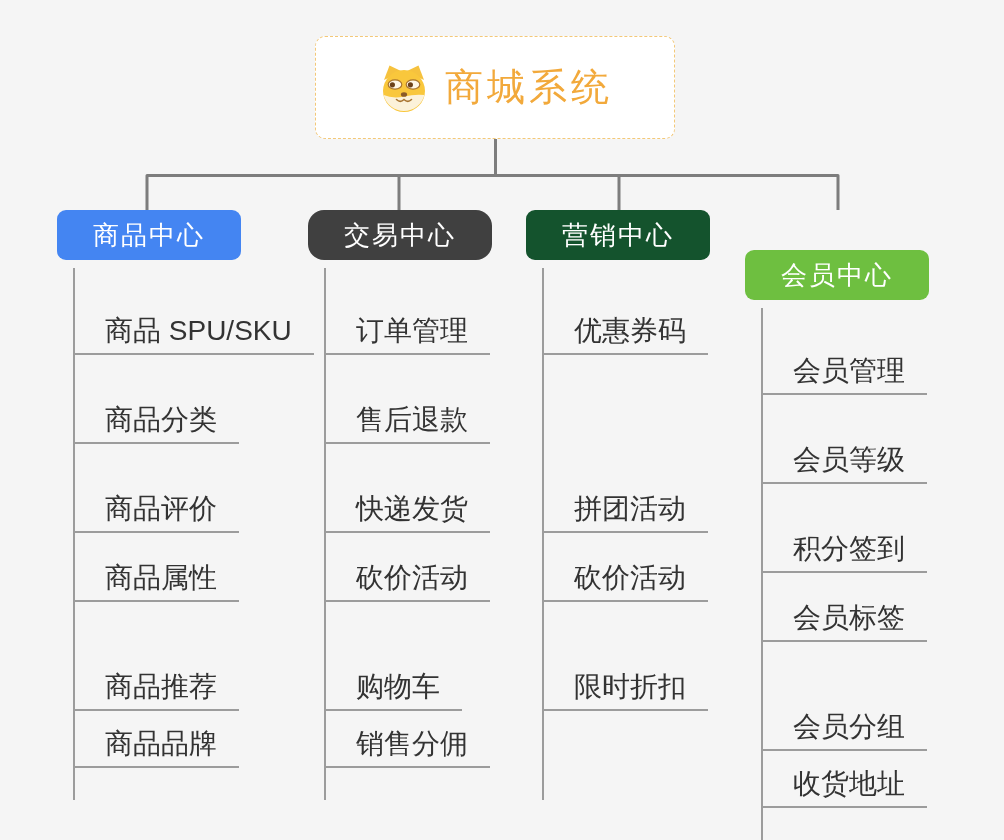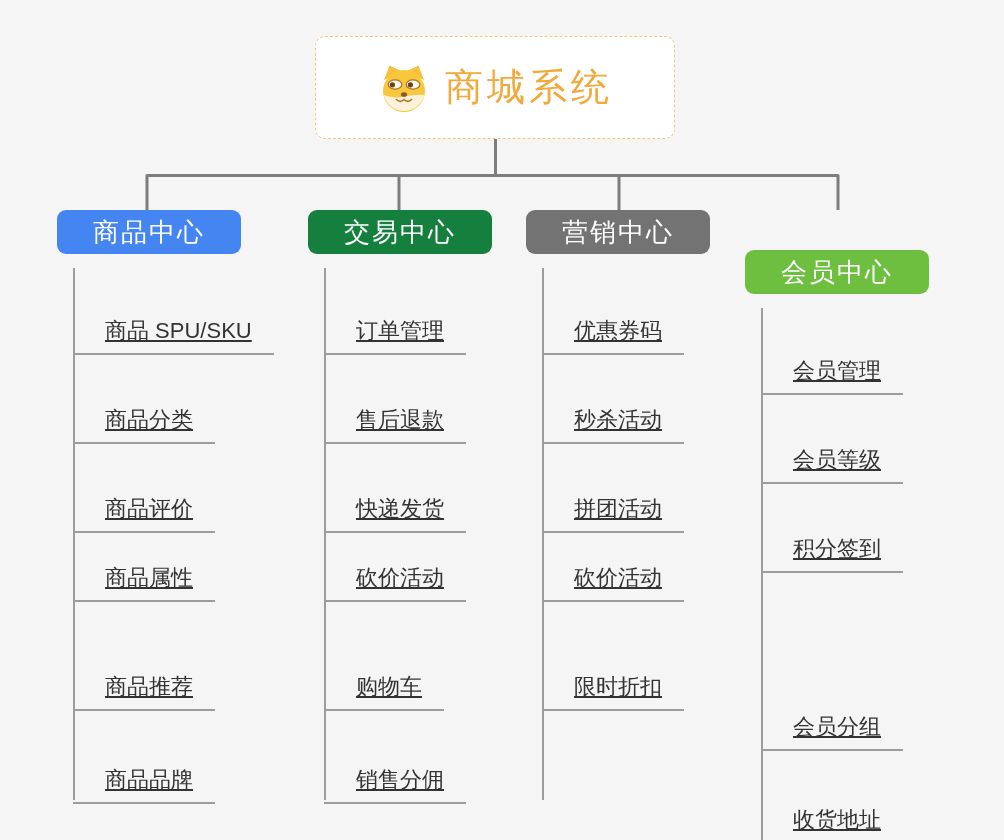--- a/index.html
+++ b/index.html
@@ -36,53 +36,52 @@
     color:#f2a93b;
     white-space:nowrap;
   }
   
   .branch{
     position:absolute;top:210px;
     width:184px;height:600px;
   }
   .branch-header{
     position:absolute;left:0;top:0;
-    width:184px;height:44px;
+    width:184px;height:50px;
     border-radius:9px;
     color:#ffffff;
     font-size:26px;letter-spacing:2px;
     display:flex;align-items:center;justify-content:center;
     cursor:pointer;
     white-space:nowrap;
   }
   .trunk{
     position:absolute;
     left:16px;top:58px;
     width:2px;height:532px;
     background:#9c9c9c;
   }
   .child{
     position:absolute;
     left:16px;
     height:32px;
     line-height:32px;
     padding:0 22px 6px 32px;
     border-bottom:2px solid #9c9c9c;
-    font-size:22px;
+    font-size:28px;
     color:#333333;
     white-space:nowrap;
     cursor:pointer;
-    text-decoration:underline;
   }
   .child.r0{top:105px;}
   .child.r1{top:194px;}
   .child.r2{top:283px;}
   .child.r3{top:352px;}
   .child.r4{top:461px;}
-  .child.r5{top:554px;}
+  .child.r5{top:518px;}
   .b0{left:57px;}
   .b1{left:308px;}
   .b2{left:526px;}
   .b3{left:745px;margin-top:40px;}
 </style>
 </head>
 <body>
 
 <div class="canvas">
 
@@ -116,43 +115,43 @@
     <div class="trunk"></div>
     <div class="child r0">商品 SPU/SKU</div>
     <div class="child r2">商品评价</div>
     <div class="child r1">商品分类</div>
     <div class="child r3">商品属性</div>
     <div class="child r4">商品推荐</div>
     <div class="child r5">商品品牌</div>
   </div>
 
   <div class="branch b1">
-    <div class="branch-header" style="background-color: #15803d;">交易中心</div>
+    <div class="branch-header" style="background-color: #404040; border-radius: 16px;">交易中心</div>
     <div class="trunk"></div>
     <div class="child r0">订单管理</div>
     <div class="child r1">售后退款</div>
     <div class="child r2">快递发货</div>
     <div class="child r3">砍价活动</div>
     <div class="child r4">购物车</div>
     <div class="child r5">销售分佣</div>
   </div>
 
   <div class="branch b2">
-    <div class="branch-header" style="background-color: #737373;">营销中心</div>
+    <div class="branch-header" style="background-color: #14532d;">营销中心</div>
     <div class="trunk"></div>
     <div class="child r0">优惠券码</div>
-    <div class="child r1">秒杀活动</div>
     <div class="child r2">拼团活动</div>
     <div class="child r3">砍价活动</div>
     <div class="child r4">限时折扣</div>
   </div>
 
   <div class="branch b3">
     <div class="branch-header" style="background-color: rgb(110, 191, 64);">会员中心</div>
     <div class="trunk"></div>
     <div class="child r0">会员管理</div>
     <div class="child r1">会员等级</div>
     <div class="child r2">积分签到</div>
+    <div class="child r3">会员标签</div>
     <div class="child r4">会员分组</div>
     <div class="child r5">收货地址</div>
   </div>
 
 </div>
 
 </body></html>

